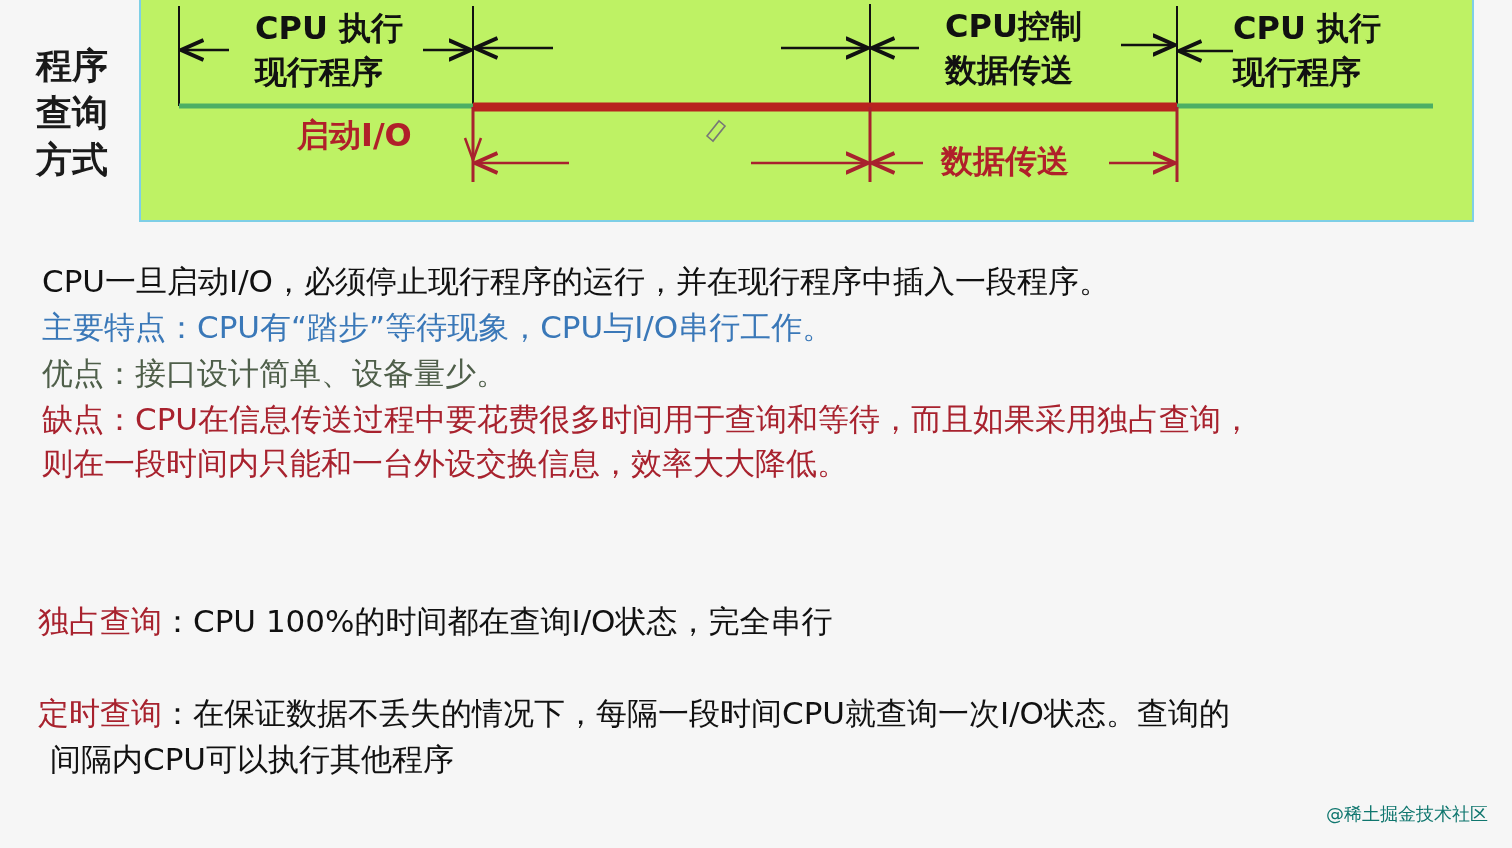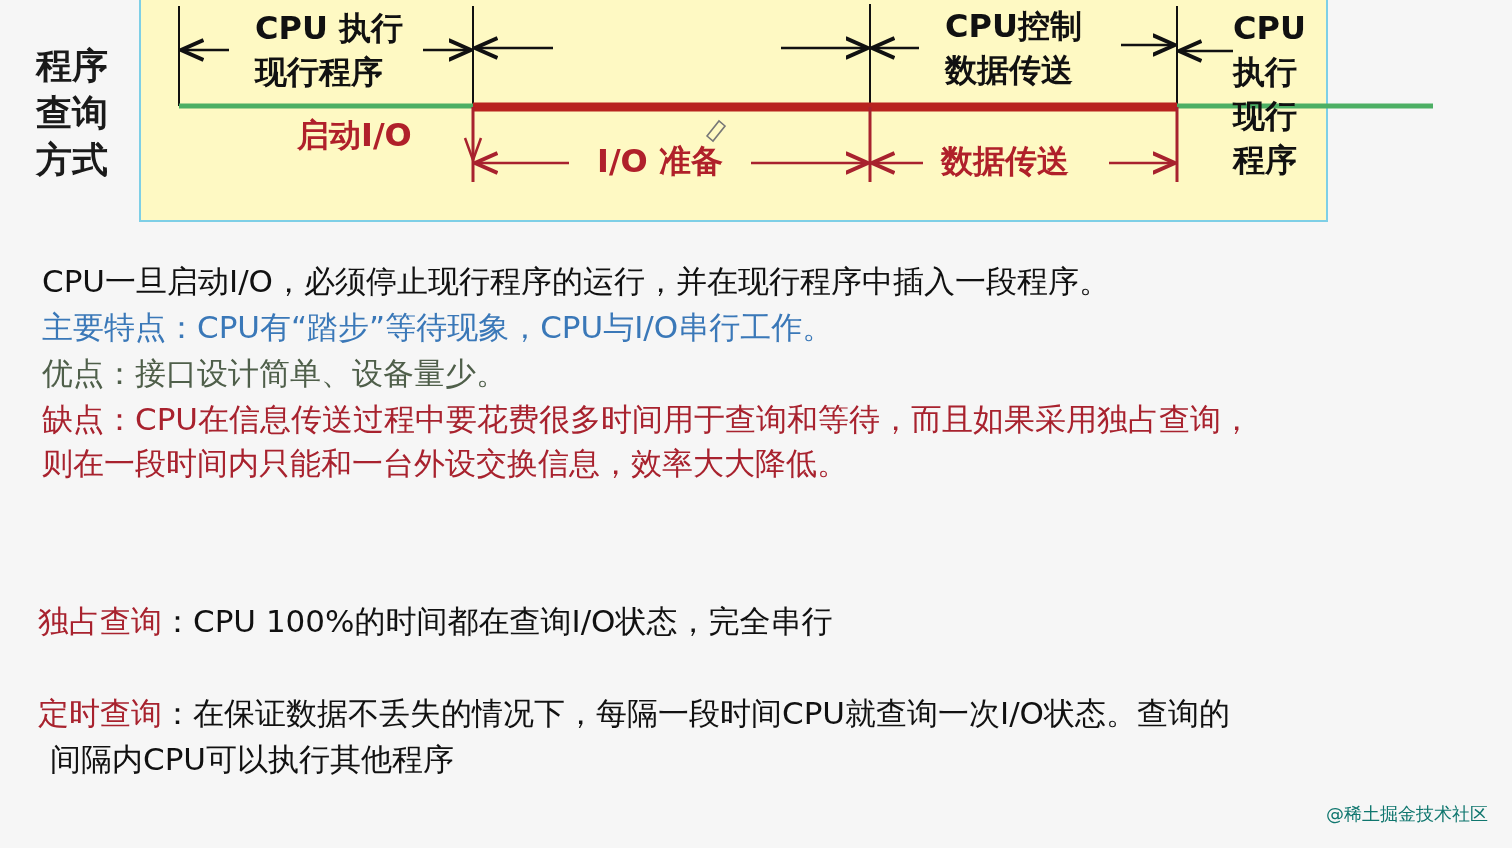--- a/index.html
+++ b/index.html
@@ -7,23 +7,23 @@
     width:1512px; height:848px; overflow:hidden; position:relative;
     background:#f6f6f6;
     font-family:"DejaVu Sans", "Liberation Sans", sans-serif;
   }
   .side-label {
     position:absolute; left:36px; top:42px; width:80px;
     font-size:36px; line-height:47px; color:#1a1a1a; font-weight:bold;
     white-space:pre-line;
   }
   .diagram {
-    position:absolute; left:139px; top:0px; width:1189px; height:222px;
+    position:absolute; left:139px; top:0px; width:1335px; height:222px;
     border:2px solid #7ecfe6; border-top:none; box-sizing:border-box;
-    background:#fef9c3;
+    background:#bef264;
   }
   .lbl-black { position:absolute; font-size:32px; font-weight:bold; color:#111; line-height:44px; white-space:pre-line; text-align:left; }
   .lbl-red { position:absolute; font-size:32px; font-weight:bold; color:#b0202a; white-space:nowrap; }
   .txt { position:absolute; font-size:31px; white-space:nowrap; line-height:46px; }
   .black { color:#111; }
   .blue { color:#3a78b8; }
   .green { color:#4f5f4a; }
   .red { color:#a8222e; }
   .watermark { position:absolute; right:24px; bottom:22px; font-size:18px; color:#0f766e;margin-top:48px; }
   svg { position:absolute; left:0; top:0; overflow:visible; }
@@ -79,21 +79,20 @@
   </svg>
 
   <div class="lbl-black" style="left:114px;top:6px;">CPU 执行
 现行程序</div>
   <div class="lbl-black" style="left:804px;top:4px;">CPU控制
 数据传送</div>
   <div class="lbl-black" style="left:1092px;top:6px;">CPU  执行
 现行程序</div>
 
   <div class="lbl-red" style="left:156px;top:114px;">启动I/O</div>
-  <div class="lbl-red" style="left:456px;top:140px;">I/O 准备</div>
   <div class="lbl-red" style="left:800px;top:140px;">数据传送</div>
 </div>
 
 <div class="txt black" style="left:42px;top:258px;">CPU一旦启动I/O，必须停止现行程序的运行，并在现行程序中插入一段程序。</div>
 <div class="txt blue" style="left:42px;top:304px;">主要特点：CPU有“踏步”等待现象，CPU与I/O串行工作。</div>
 <div class="txt green" style="left:42px;top:350px;">优点：接口设计简单、设备量少。</div>
 <div class="txt red" style="left:42px;top:396px;">缺点：CPU在信息传送过程中要花费很多时间用于查询和等待，而且如果采用独占查询，</div>
 <div class="txt red" style="left:42px;top:440px;">则在一段时间内只能和一台外设交换信息，效率大大降低。</div>
 
 <div class="txt" style="left:38px;top:598px;">

